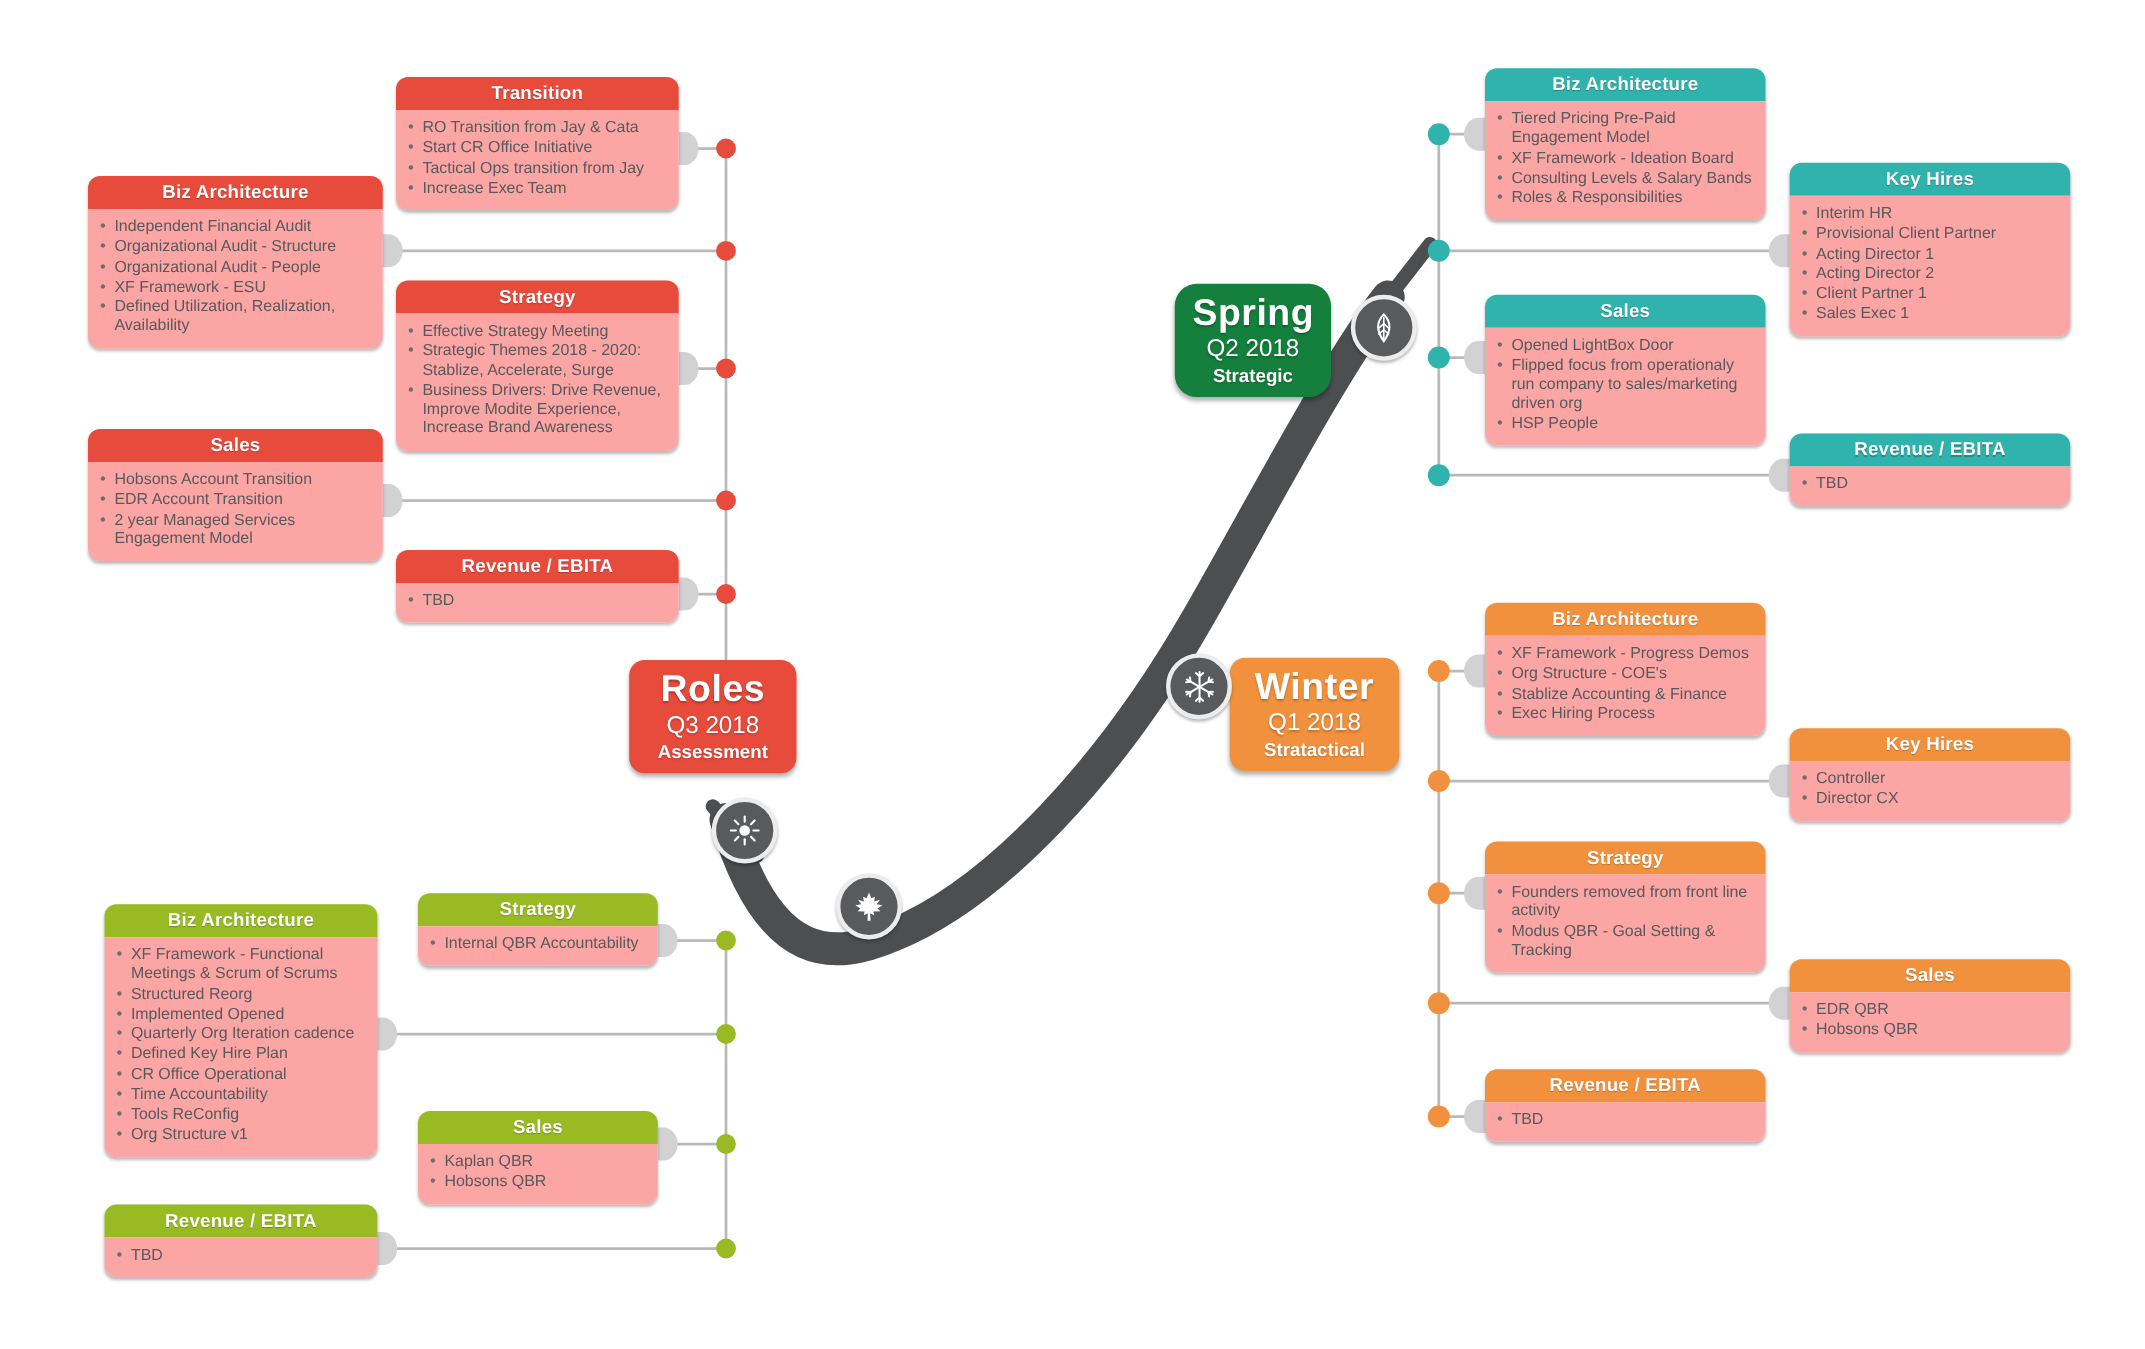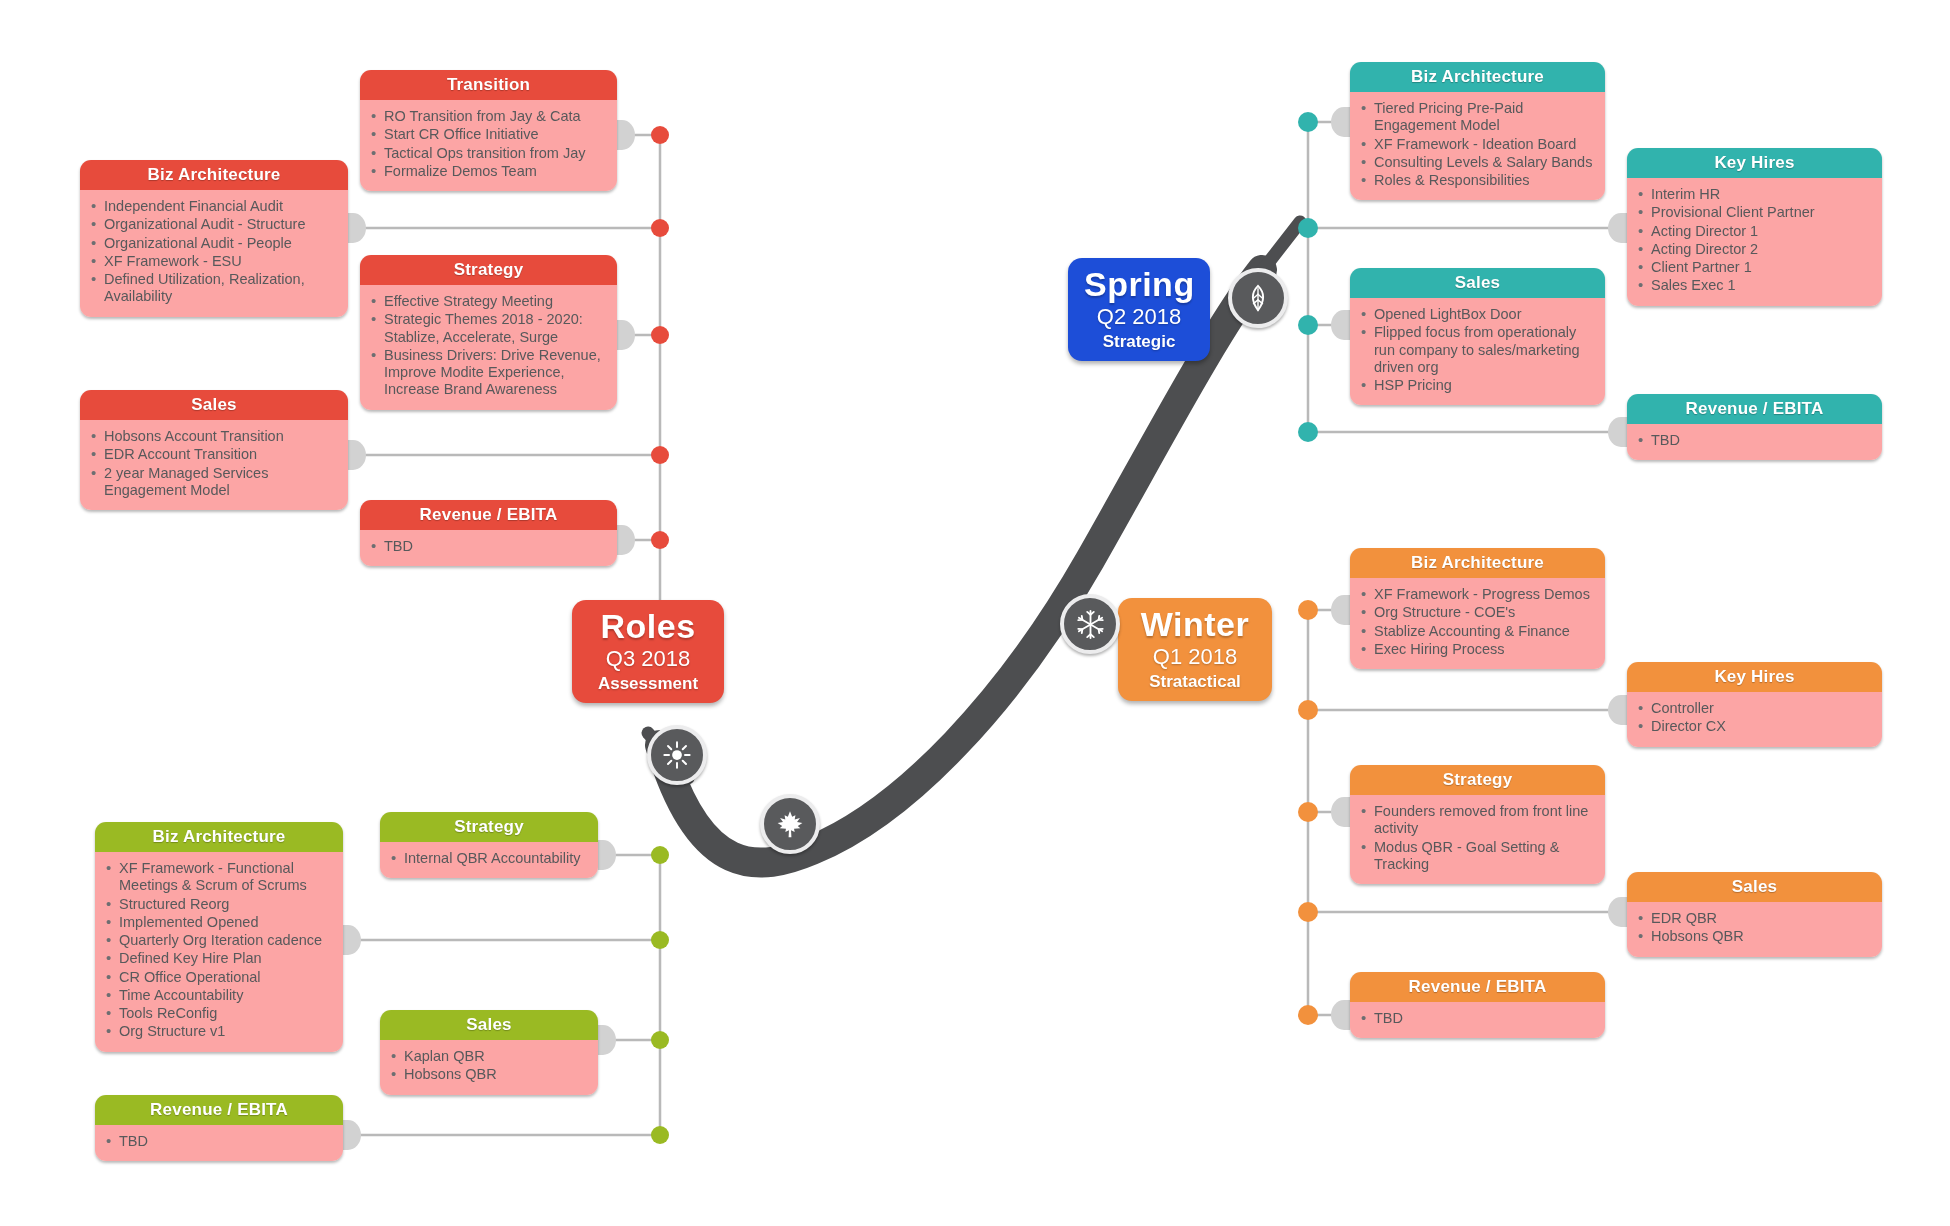--- a/index.html
+++ b/index.html
@@ -36,21 +36,21 @@
 
   
   .badge{position:absolute;z-index:6;border-radius:14px;color:#fff;text-align:center;
          padding:9px 16px 11px;box-shadow:0 3px 4px rgba(0,0,0,.3);line-height:1;}
   .badge .s1{font-size:34px;font-weight:bold;display:block;letter-spacing:.5px;
              text-shadow:0 2px 2px rgba(0,0,0,.25);}
   .badge .s2{font-size:22px;display:block;margin-top:5px;text-shadow:0 1px 2px rgba(0,0,0,.25);}
   .badge .s3{font-size:17px;font-weight:bold;display:block;margin-top:5px;text-shadow:0 1px 2px rgba(0,0,0,.25);}
   .b-red{background:#e74b3c;}
   .b-green{background:#9aba23;}
-  .b-teal{background:#1d4ed8;}
+  .b-teal{background:#15803d;border-radius:20px;}
   .b-orange{background:#f2913d;}
 
   
   .medallion{position:absolute;z-index:7;width:52px;height:52px;border-radius:50%;
              background:#595a5c;border:4px solid #ececed;box-shadow:0 2px 3px rgba(0,0,0,.3);
              display:flex;align-items:center;justify-content:center;}
   .medallion svg{display:block;}
 </style>
 </head>
 <body>
@@ -134,21 +134,21 @@
   </div>
   <div class="nub" style="left:340px;top:213px;"></div>
 
   <div class="card t-red" style="left:360px;top:70px;width:257px;">
     <div class="hd">Transition</div>
     <div class="bd">
       <ul>
         <li>RO Transition from Jay &amp; Cata</li>
         <li>Start CR Office Initiative</li>
         <li>Tactical Ops transition from Jay</li>
-        <li>Formalize Demos Team</li>
+        <li>Increase Exec Team</li>
       </ul>
     </div>
   </div>
   <div class="nub" style="left:609px;top:120px;"></div>
 
   <div class="card t-red" style="left:360px;top:255px;width:257px;">
     <div class="hd">Strategy</div>
     <div class="bd">
       <ul>
         <li>Effective Strategy Meeting</li>
@@ -257,21 +257,21 @@
     </div>
   </div>
   <div class="nub left" style="left:1608px;top:213px;"></div>
 
   <div class="card t-teal" style="left:1350px;top:268px;width:255px;">
     <div class="hd">Sales</div>
     <div class="bd">
       <ul>
         <li>Opened LightBox Door</li>
         <li>Flipped focus from operationaly run company to sales/marketing driven org</li>
-        <li>HSP Pricing</li>
+        <li>HSP People</li>
       </ul>
     </div>
   </div>
   <div class="nub left" style="left:1331px;top:310px;"></div>
 
   <div class="card t-teal" style="left:1627px;top:394px;width:255px;">
     <div class="hd">Revenue / EBITA</div>
     <div class="bd">
       <ul>
         <li>TBD</li>

